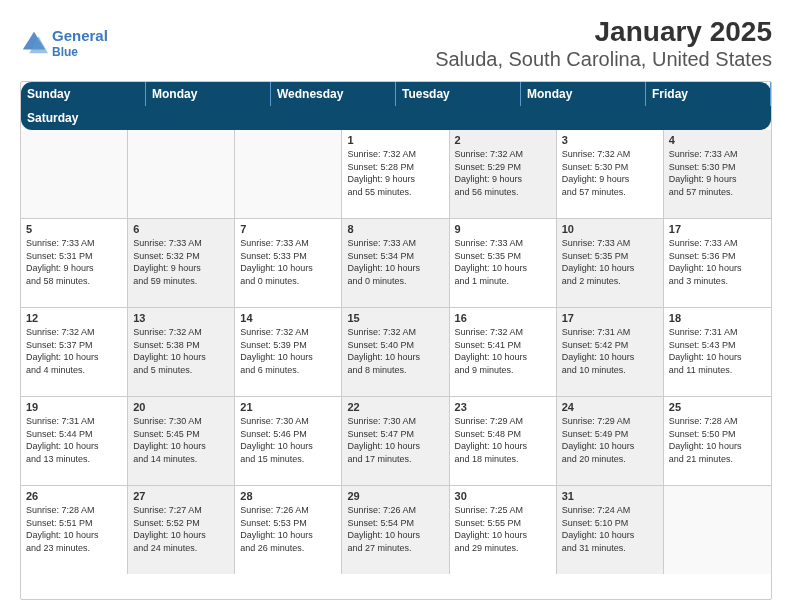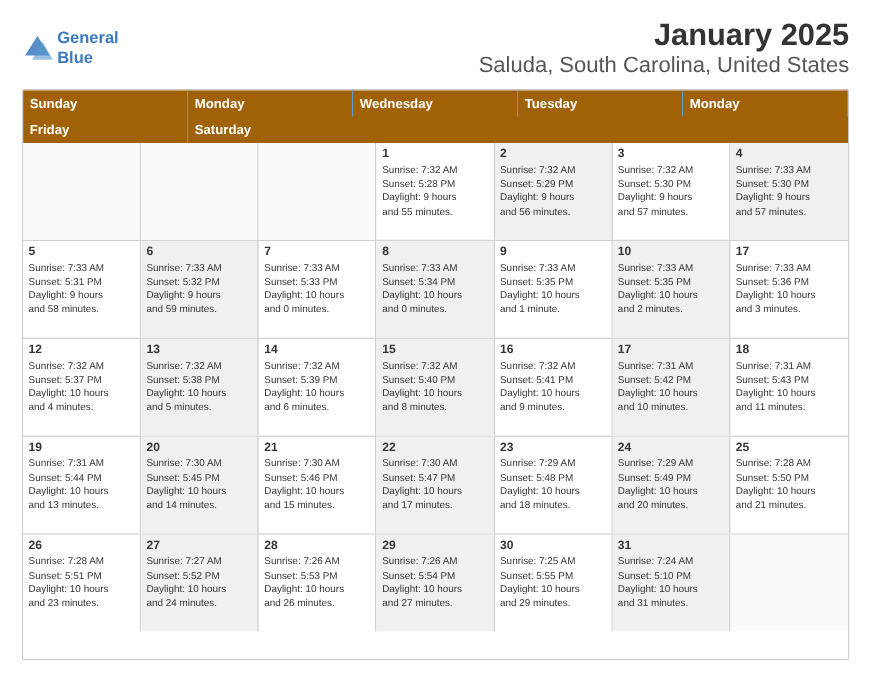--- a/index.html
+++ b/index.html
@@ -45,22 +45,23 @@
       color: #555;
     }
     .calendar {
       flex: 1;
       border: 1px solid #ccc;
       border-radius: 2px;
       overflow: hidden;
     }
     .cal-header {
       display: grid;
-      grid-template-columns: repeat(5, 1fr);
-      background: #a16207;
+      grid-template-columns: repeat(6, 1fr);
+      background: #0c4a6e;
+      border-radius: 11px;
     }
     .cal-header-cell {
       color: #fff;
       font-size: 12px;
       font-weight: bold;
       padding: 5px 6px;
       text-align: left;
       border-right: 1px solid #5a9ad0;
     }
     .cal-header-cell:last-child { border-right: none; }
@@ -104,21 +105,21 @@
   <div class="header">
     <div class="logo">
       <svg class="logo-icon" viewBox="0 0 30 30">
         <polygon points="15,3 27,22 3,22" fill="#3a7abf" opacity="0.85"></polygon>
         <polygon points="20,8 30,26 10,26" fill="#5a9ad0" opacity="0.6"></polygon>
       </svg>
       <div>
         <div style="font-size:15px;font-weight:bold;color:#333;line-height:1.2;">
           <span style="color:#3a7abf;">General</span>
         </div>
-        <div style="font-size:15px;font-weight:bold;color:#3a7abf;line-height:1.2;">Blue</div>
+        <div style="font-size:12px;font-weight:bold;color:#3a7abf;line-height:1.2;">Blue</div>
       </div>
     </div>
     <div class="title-block">
       <div class="month-year">January 2025</div>
       <div class="location">Saluda, South Carolina, United States</div>
     </div>
   </div>
 
   <div class="calendar">
     <div class="cal-header">

